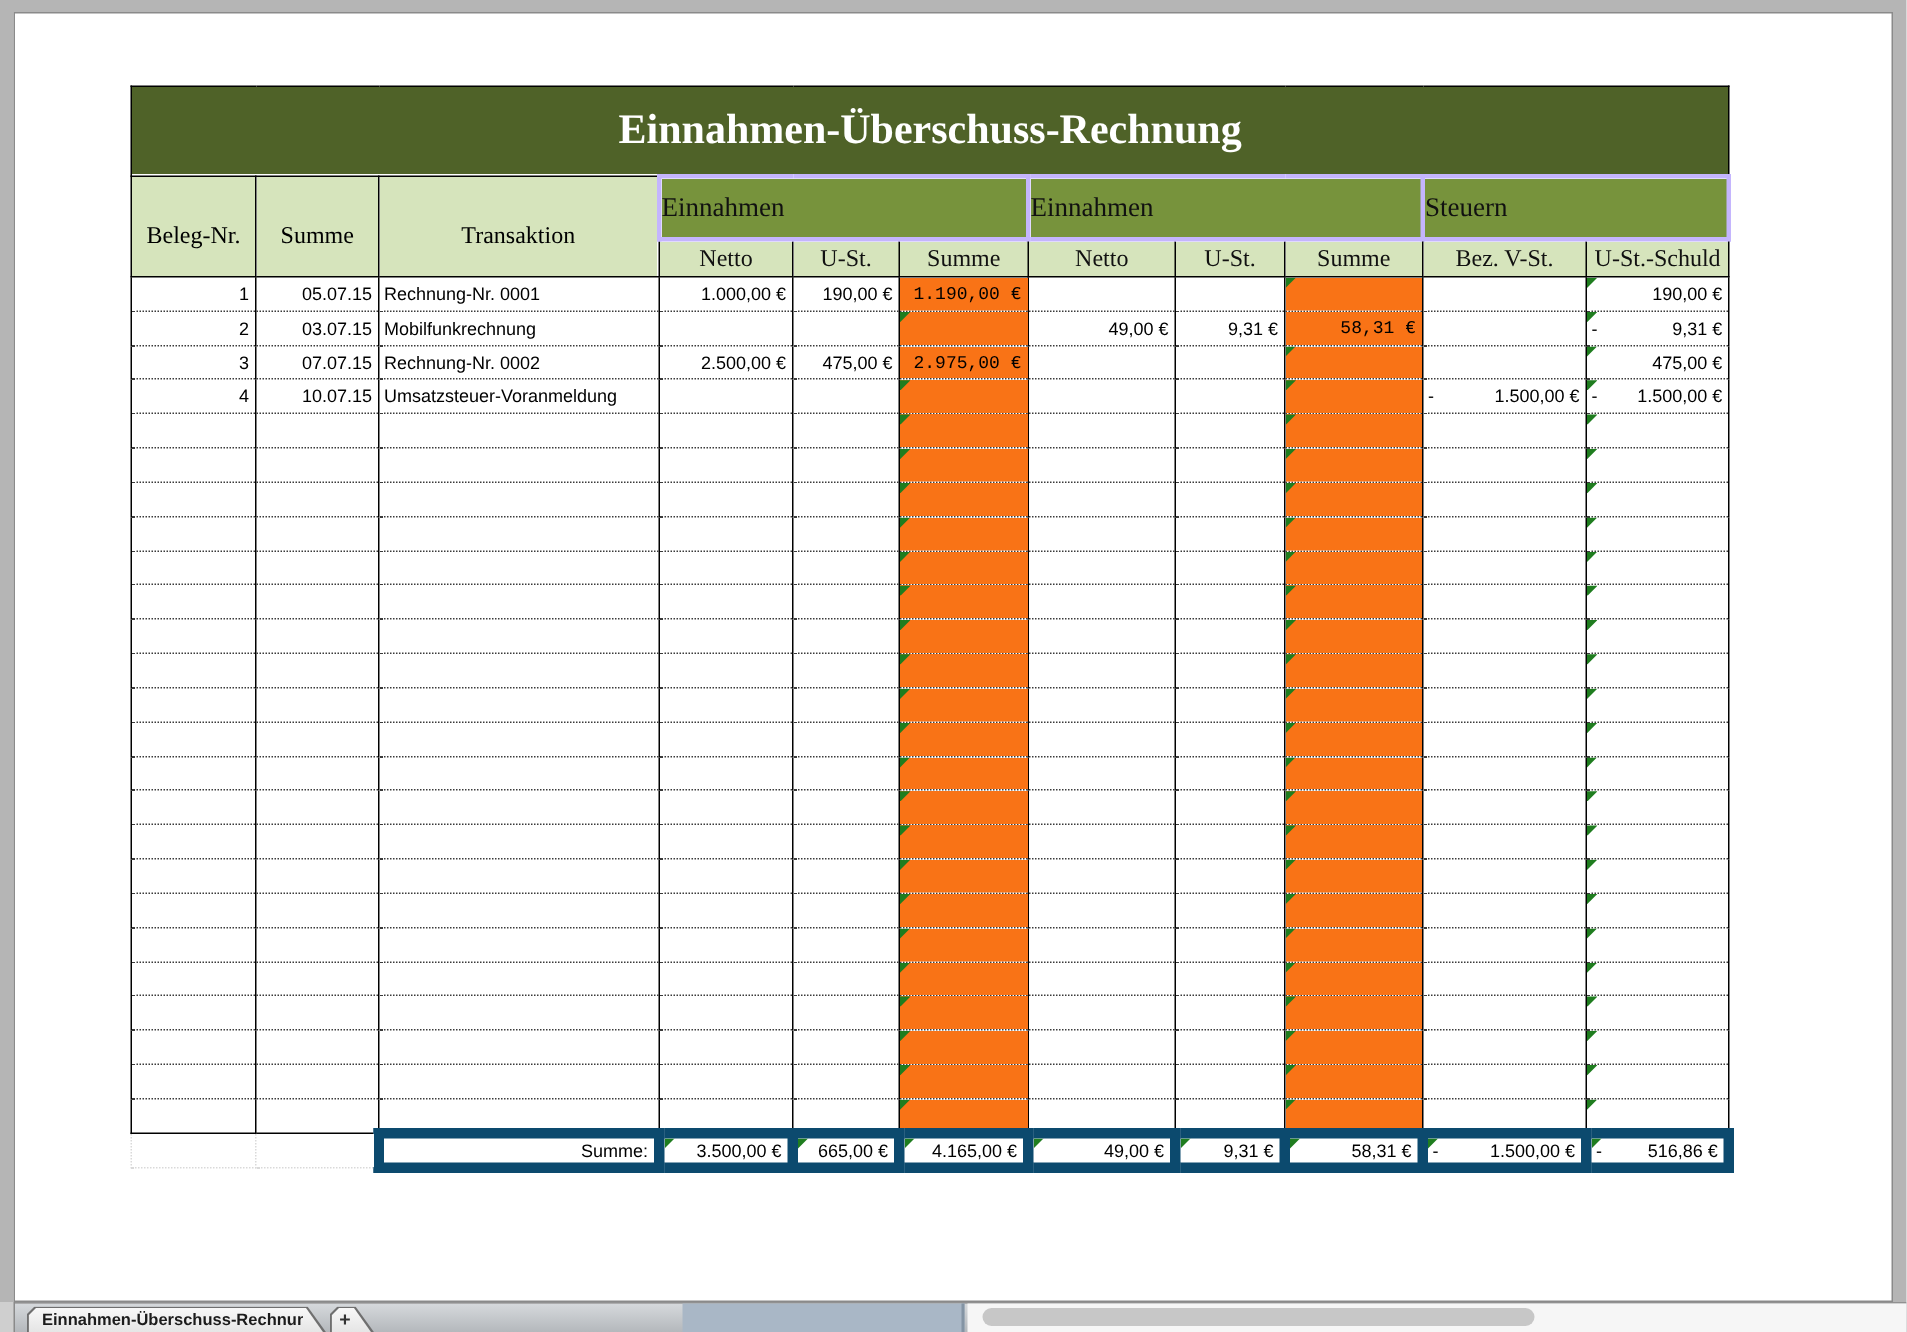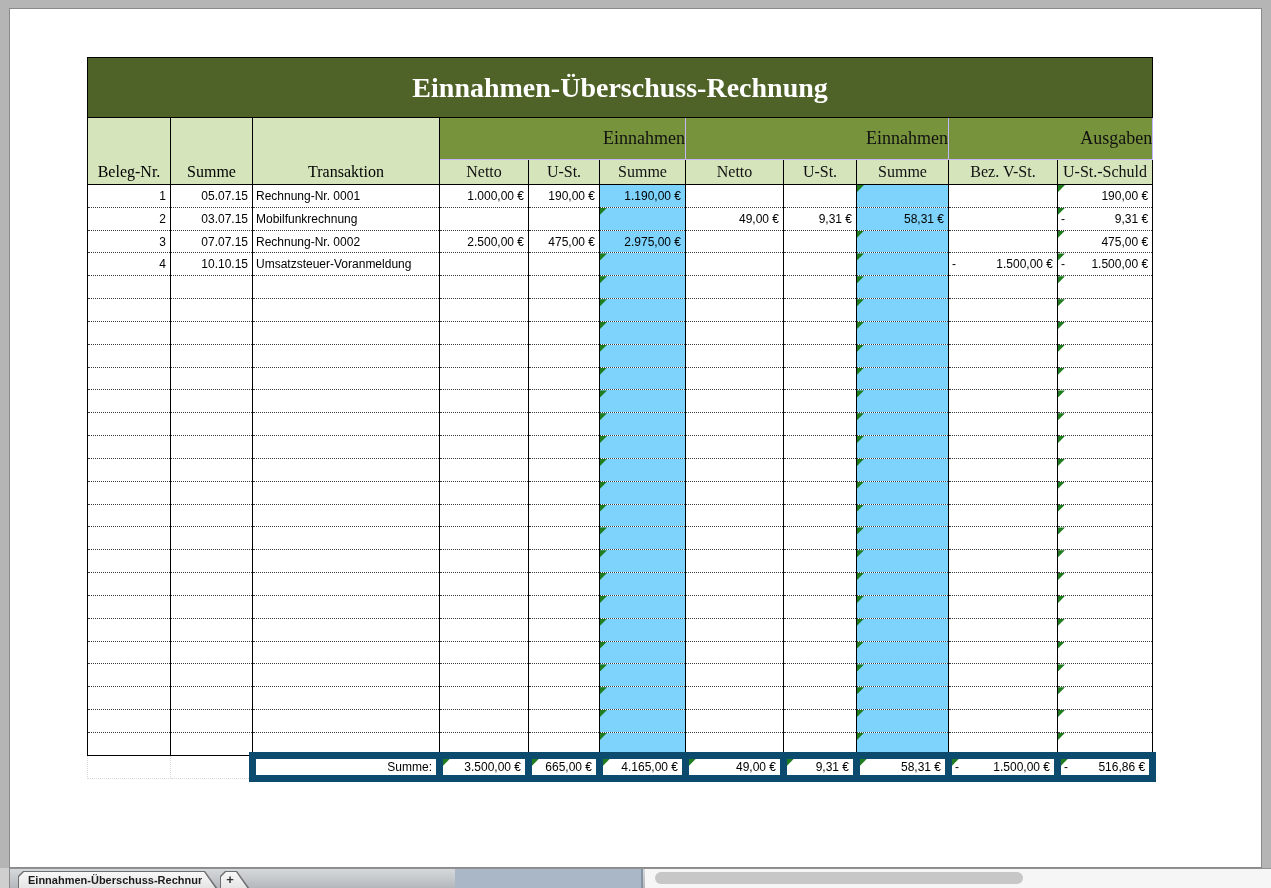--- a/index.html
+++ b/index.html
@@ -28,38 +28,38 @@
   tr.r-group{height:42px;}
   tr.r-sub{height:25px;}
   tr.r-data{height:22.84px;}
   tr.r-total{height:23px;}
   td.title{
     background:#4f6228;color:#fff;text-align:center;
     font:bold 28px "Liberation Serif",serif;border:1px solid #000;
   }
   td.lh{
     background:#d6e4bc;border:1px solid #000;vertical-align:bottom;
-    text-align:center;font:16px "Liberation Serif",serif;padding-bottom:3px;
+    text-align:center;font:16px "Liberation Serif",serif;padding-bottom:17px;
   }
   td.gh{
-    background:#77933c;border:1px solid #c4b5fd;text-align:right;
+    background:#77933c;border:3px solid #c4b5fd;text-align:left;
     font:18px "Liberation Serif",serif;color:#111;
   }
   td.sh{
     background:#d6e4bc;border:1px solid #000;text-align:center;
     font:16px "Liberation Serif",serif;color:#111;
   }
   tr.r-data td{
     border-left:1px solid #000;border-right:1px solid #000;
     border-bottom:1px dotted #3a3a3a;position:relative;
   }
   tr.r-data.last td{border-bottom:1px solid #000;}
   tr.r-total td{border:7px solid #0c4a6e;position:relative;}
   tr.r-total td.ghost{border:1px dotted #d9d9d9;background:#fff;}
-  td.fill{background:#7dd3fc;}
+  td.fill{background:#f97316;font-family:Liberation Mono, monospace;}
   td.num{text-align:right;padding-right:4px;}
   td.txt{text-align:left;padding-left:3px;margin-top:28px;}
   .tri{
     position:absolute;left:0;top:0;width:7px;height:7px;
     background:#1f7d1f;clip-path:polygon(0 0,100% 0,0 100%);
   }
   .acc{display:flex;justify-content:space-between;align-items:center;width:100%;}
   .acc .d{padding-left:3px;}
   
   .corner-left{
@@ -120,21 +120,21 @@
     <tbody id="tb">
         <tr class="r-title">
           <td colspan="11" class="title">Einnahmen-Überschuss-Rechnung</td>
         </tr>
         <tr class="r-group">
           <td rowspan="2" class="lh">Beleg-Nr.</td>
           <td rowspan="2" class="lh">Summe</td>
           <td rowspan="2" class="lh">Transaktion</td>
           <td colspan="3" class="gh">Einnahmen</td>
           <td colspan="3" class="gh">Einnahmen</td>
-          <td colspan="2" class="gh">Ausgaben</td>
+          <td colspan="2" class="gh">Steuern</td>
         </tr>
         <tr class="r-sub">
           <td class="sh">Netto</td>
           <td class="sh">U-St.</td>
           <td class="sh">Summe</td>
           <td class="sh">Netto</td>
           <td class="sh">U-St.</td>
           <td class="sh">Summe</td>
           <td class="sh">Bez. V-St.</td>
           <td class="sh">U-St.-Schuld</td>
@@ -185,21 +185,21 @@
           <td class="num"></td>
           <td class="num"></td>
           <td class="num fill">
             <span class="tri"></span>
           </td>
           <td class="num"></td>
           <td class="num"><span class="tri"></span><span>475,00 €</span></td>
         </tr>
         <tr class="r-data">
           <td class="num"><span>4</span></td>
-          <td class="num"><span>10.10.15</span></td>
+          <td class="num"><span>10.07.15</span></td>
           <td class="txt"><span>Umsatzsteuer-Voranmeldung</span></td>
           <td class="num"></td>
           <td class="num"></td>
           <td class="num fill">
             <span class="tri"></span>
           </td>
           <td class="num"></td>
           <td class="num"></td>
           <td class="num fill">
             <span class="tri"></span>

